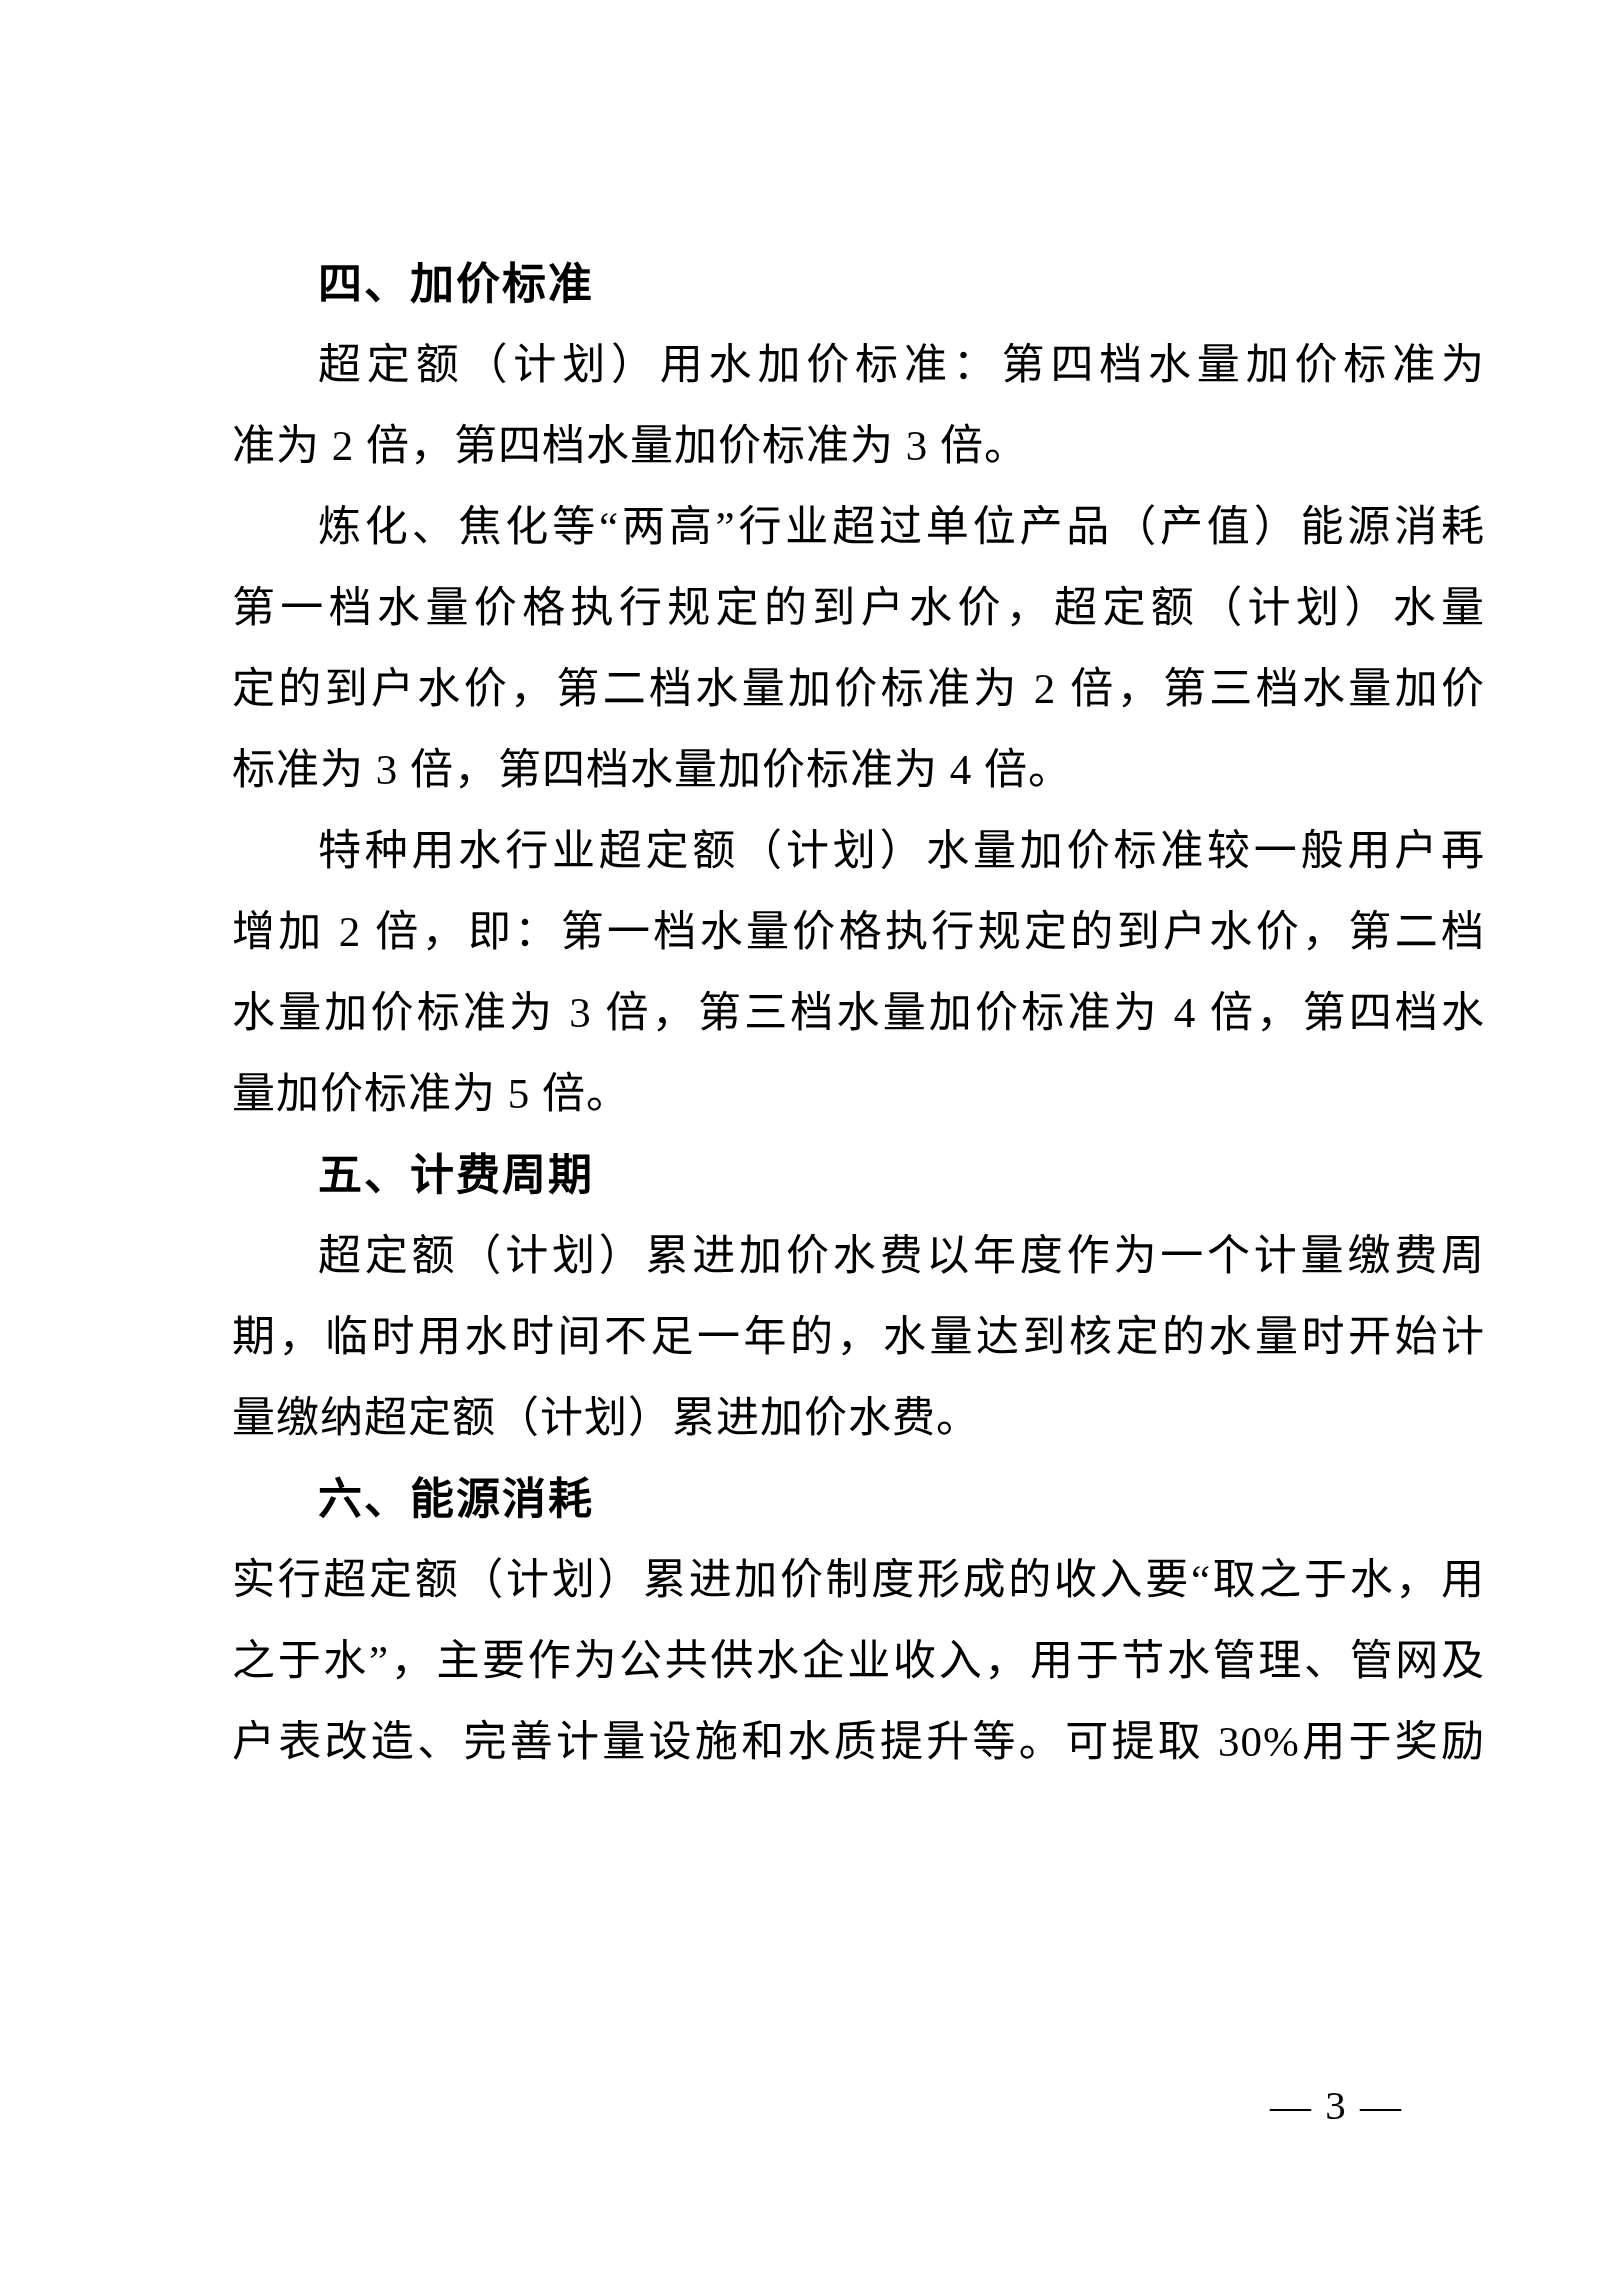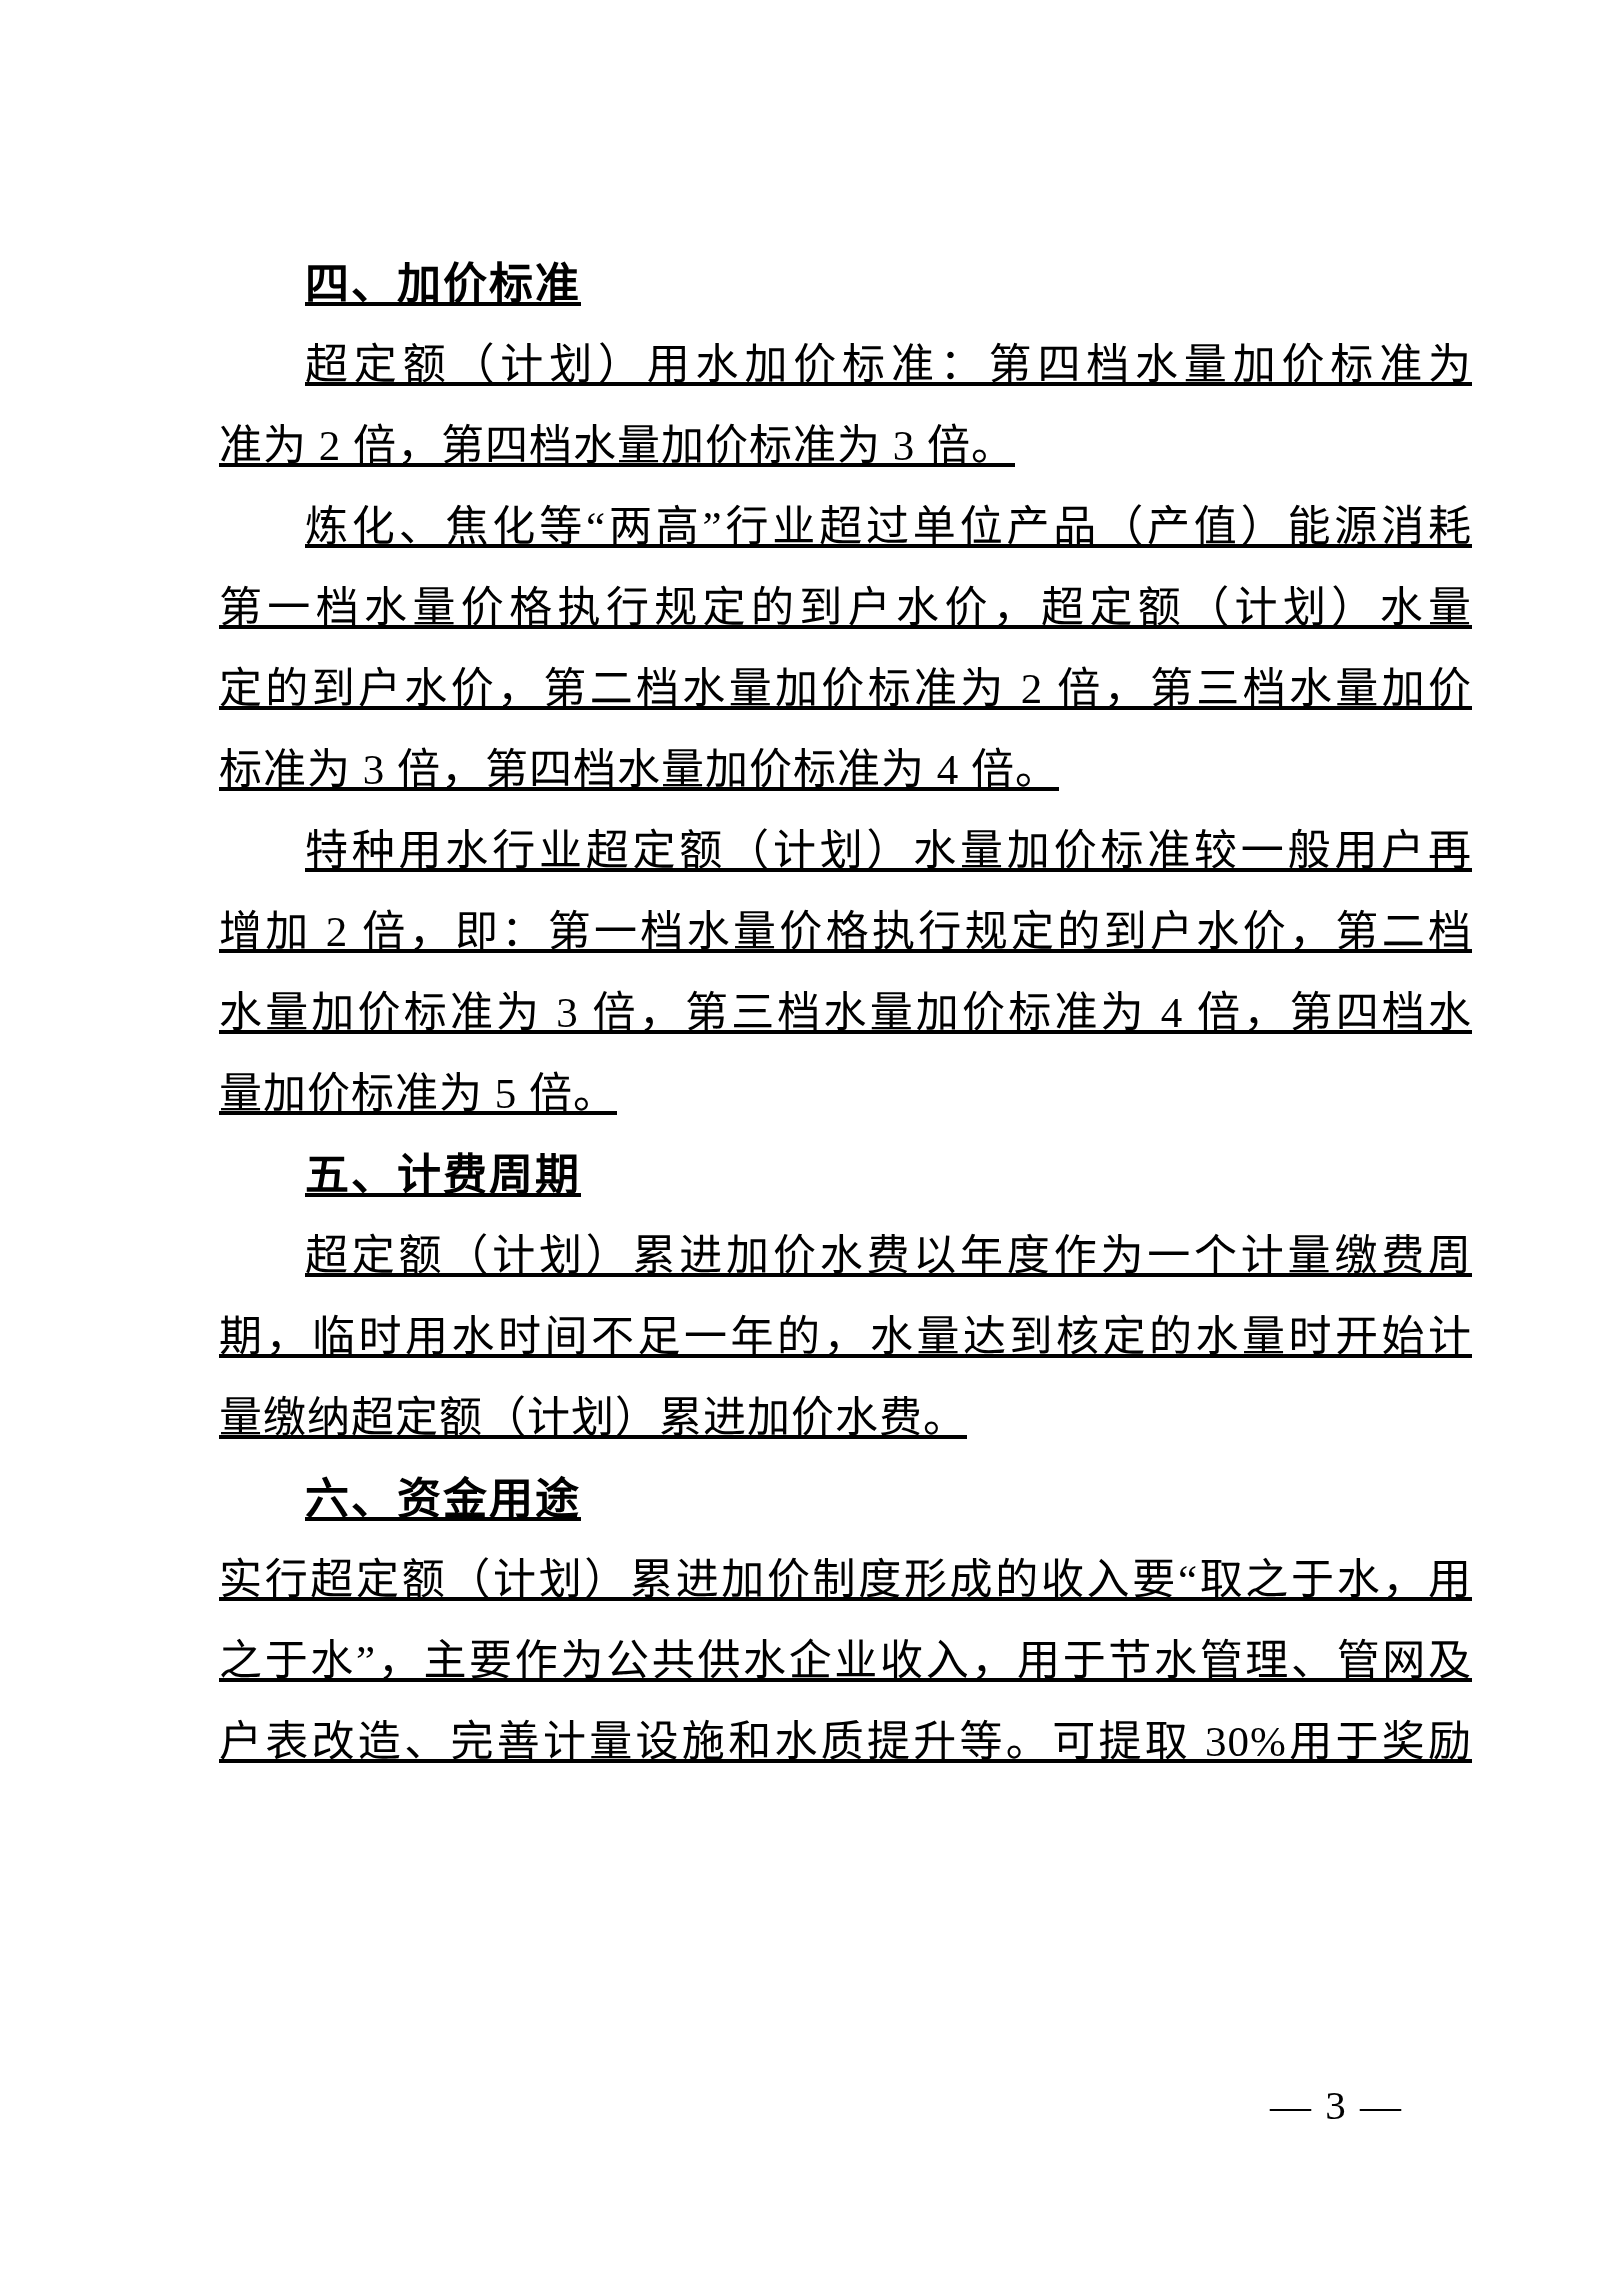--- a/index.html
+++ b/index.html
@@ -10,24 +10,23 @@
   .page {
     position: relative;
     width: 1620px;
     height: 2293px;
     background: #ffffff;
     color: #000000;
     overflow: hidden;
   }
   .text-block {
     position: absolute;
-    left: 219px;
+    left: 232px;
     top: 243px;
     width: 1253px;
-    text-decoration: underline;
   }
   .line {
     height: 81px;
     line-height: 81px;
     font-size: 43px;
     font-family: "Liberation Serif", "DejaVu Serif", serif;
     color: #000000;
     letter-spacing: 1px;
     white-space: nowrap;
   }
@@ -71,20 +70,20 @@
     <div class="line justify">定的到户水价，第二档水量加价标准为 2 倍，第三档水量加价</div>
     <div class="line">标准为 3 倍，第四档水量加价标准为 4 倍。</div>
     <div class="line indent justify">特种用水行业超定额（计划）水量加价标准较一般用户再</div>
     <div class="line justify">增加 2 倍，即：第一档水量价格执行规定的到户水价，第二档</div>
     <div class="line justify">水量加价标准为 3 倍，第三档水量加价标准为 4 倍，第四档水</div>
     <div class="line">量加价标准为 5 倍。</div>
     <div class="line heading">五、计费周期</div>
     <div class="line indent justify">超定额（计划）累进加价水费以年度作为一个计量缴费周</div>
     <div class="line justify">期，临时用水时间不足一年的，水量达到核定的水量时开始计</div>
     <div class="line">量缴纳超定额（计划）累进加价水费。</div>
-    <div class="line heading">六、资金用途</div>
+    <div class="line heading">六、能源消耗</div>
     <div class="line justify">实行超定额（计划）累进加价制度形成的收入要“取之于水，用</div>
     <div class="line justify">之于水”，主要作为公共供水企业收入，用于节水管理、管网及</div>
     <div class="line justify">户表改造、完善计量设施和水质提升等。可提取 30%用于奖励</div>
   </div>
   <div class="page-number">— 3 —</div>
 </div>
 
 
 </body></html>

